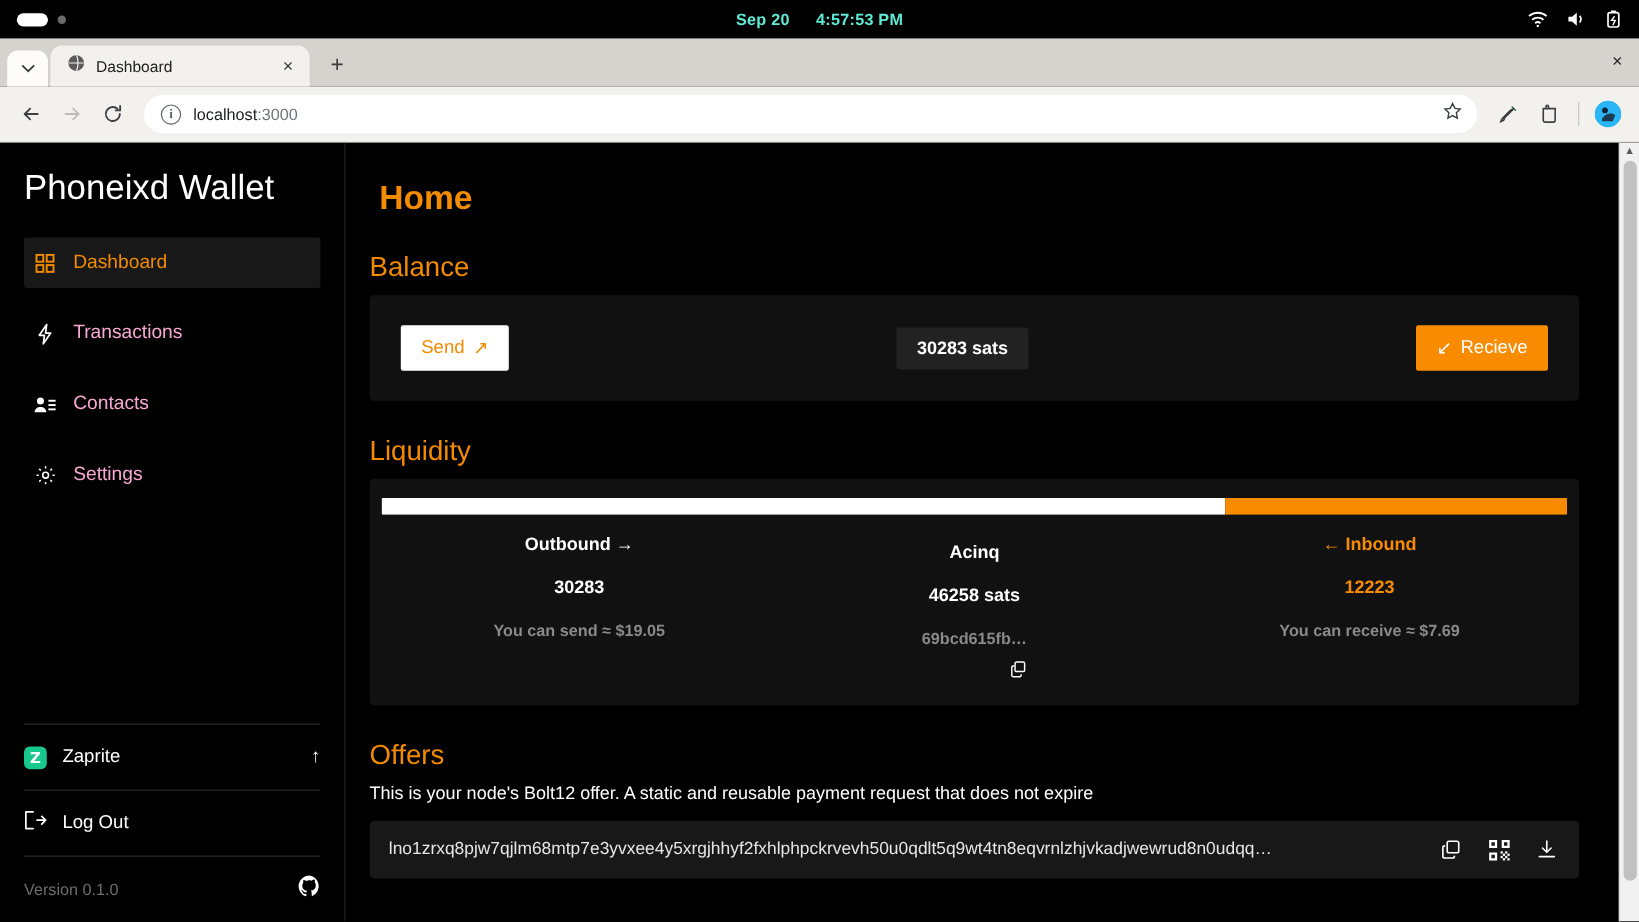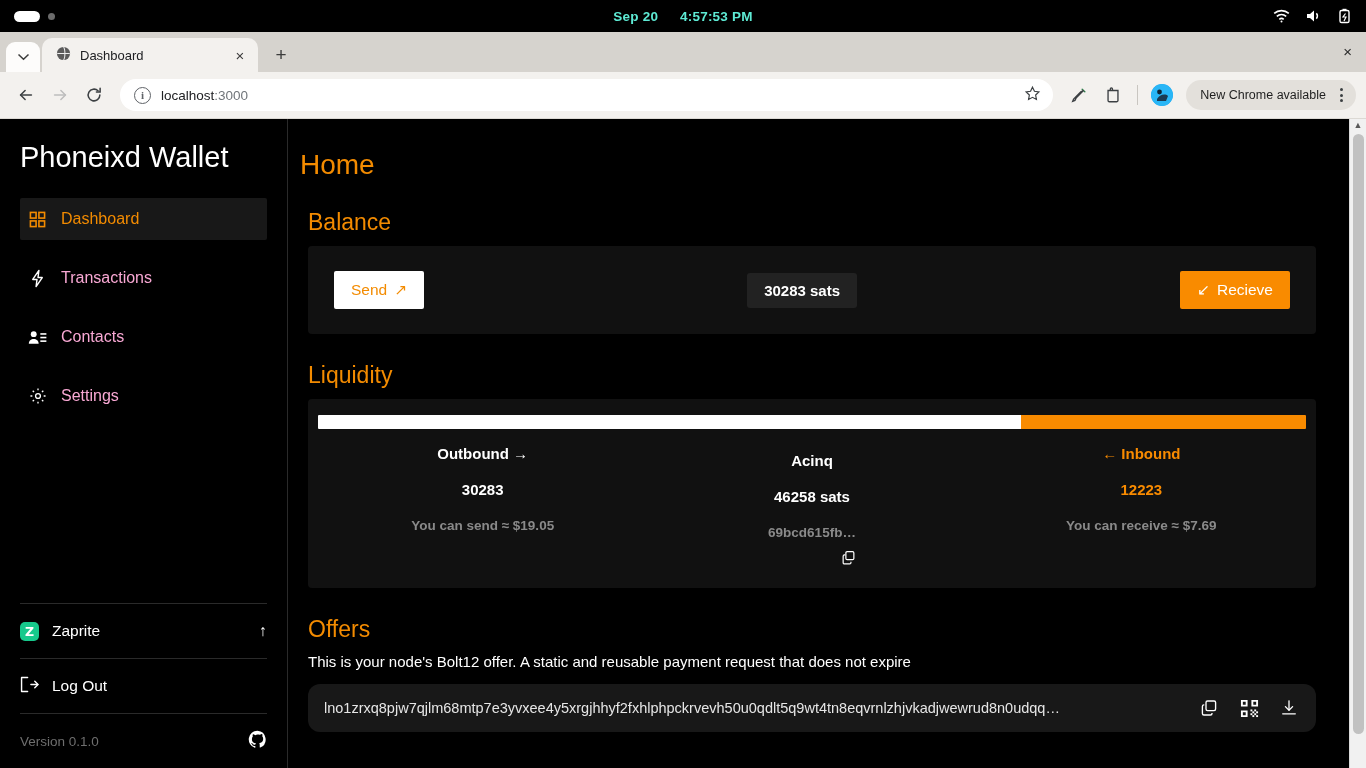--- a/index.html
+++ b/index.html
@@ -162,21 +162,21 @@
     font-family: "DejaVu Sans", sans-serif;
   }
   .ver { color: #6e6e6e; font-size: 13.5px; }
 
   
   .main {
     flex: 1; height: 100%; overflow: hidden;
     padding: 22px 50px 0 6px;
     background: #000;
   }
-  .h1 { color: #f38b00; font-size: 28px; font-weight: normal; margin: 8px 0 0 6px; }
+  .h1 { color: #f38b00; font-size: 28px; font-weight: bold; margin: 8px 0 0 22px; }
   .h2 { color: #f38b00; font-size: 23px; font-weight: normal; margin: 28px 0 10px 14px; }
   .card {
     background: #111111; border-radius: 4px;
     margin-left: 14px;
   }
 
   
   .balance-card {
     height: 88px; display: flex; align-items: center;
     padding: 0 26px;
@@ -215,21 +215,21 @@
   .liq-col .t1 { font-size: 15px; font-weight: bold; color: #fff; }
   .liq-col .t2 { font-size: 15px; font-weight: bold; color: #fff; margin-top: 19px; }
   .liq-col .t3 { font-size: 13.5px; font-weight: bold; color: #8a8a8a; margin-top: 20px; }
   .liq-col.inbound .t1, .liq-col.inbound .t2 { color: #f98b00; }
   .liq-col.mid .t1 { margin-top: 7px; }
   .copyline { display: inline-flex; align-items: flex-end; gap: 10px; flex-direction: column; }
 
   
   .offers-desc { color: #fff; font-size: 15px; margin: 0 0 14px 14px; }
   .offer-box {
-    background: #181818; border-radius: 12px;
+    background: #181818; border-radius: 4px;
     height: 48px; display: flex; align-items: center;
     padding: 0 16px; gap: 18px;
     margin-left: 14px;
   }
   .offer-text {
     flex: 1; color: #e6e6e6; font-size: 14.5px;
     white-space: nowrap; overflow: hidden; text-overflow: ellipsis;
   }
   .offer-ico { color: #fff; display: flex; align-items: center; justify-content: center; width: 22px; flex-shrink: 0; }
 
@@ -341,28 +341,20 @@
   </div>
   <div class="tb-sep"></div>
   <div class="tb-btn">
     <span class="profile-pic">
       <svg width="22" height="22" viewBox="0 0 22 22">
           <circle cx="11" cy="11" r="11" fill="#29b6f6"></circle>
           <path d="M6 15c2-4 8-6 11-3l-2 5H6z" fill="#1b3a52"></path>
           <circle cx="8.5" cy="8" r="2.4" fill="#0d2436"></circle>
         </svg>
     </span>
-  </div>
-  <div class="chrome-pill">
-    <span>New Chrome available</span>
-    <span class="kebab">
-        <i></i>
-        <i></i>
-        <i></i>
-      </span>
   </div>
 </div>
 
 <div class="viewport">
 
   <aside class="sidebar">
     <div class="brand">Phoneixd Wallet</div>
 
     <nav class="nav">
       <div class="nav-item active">

